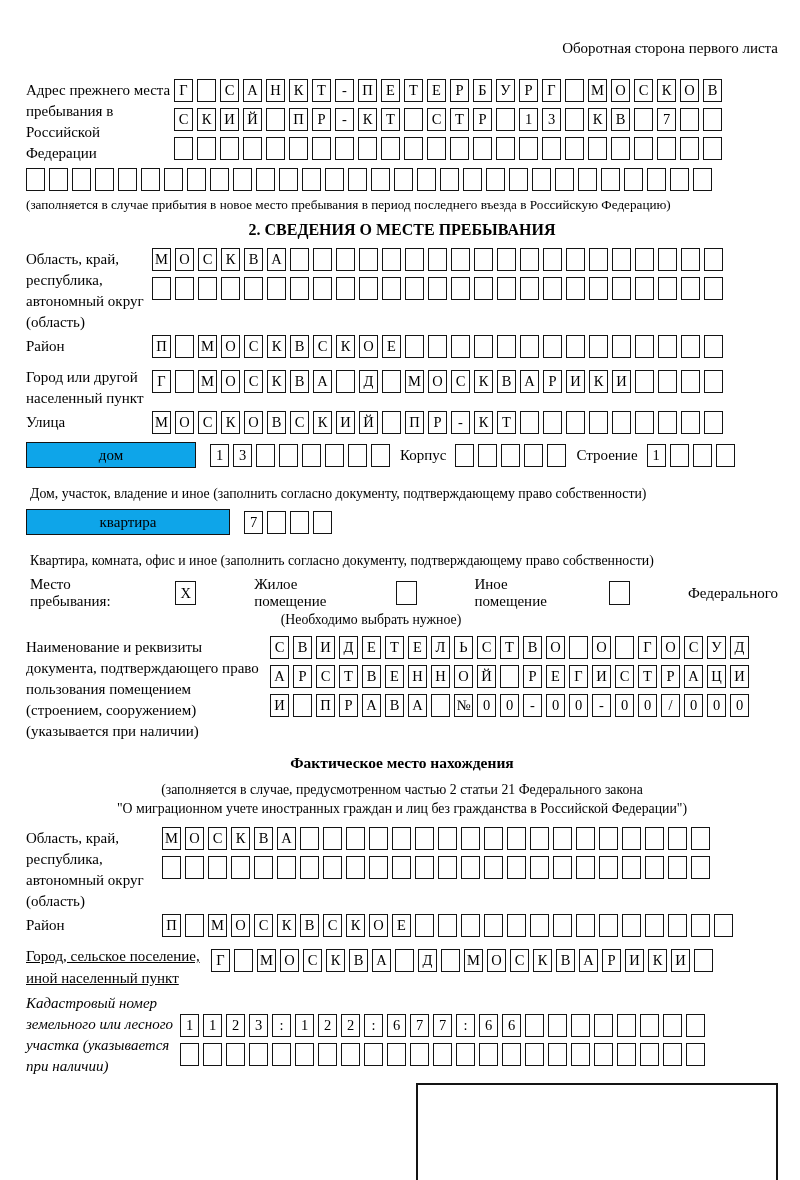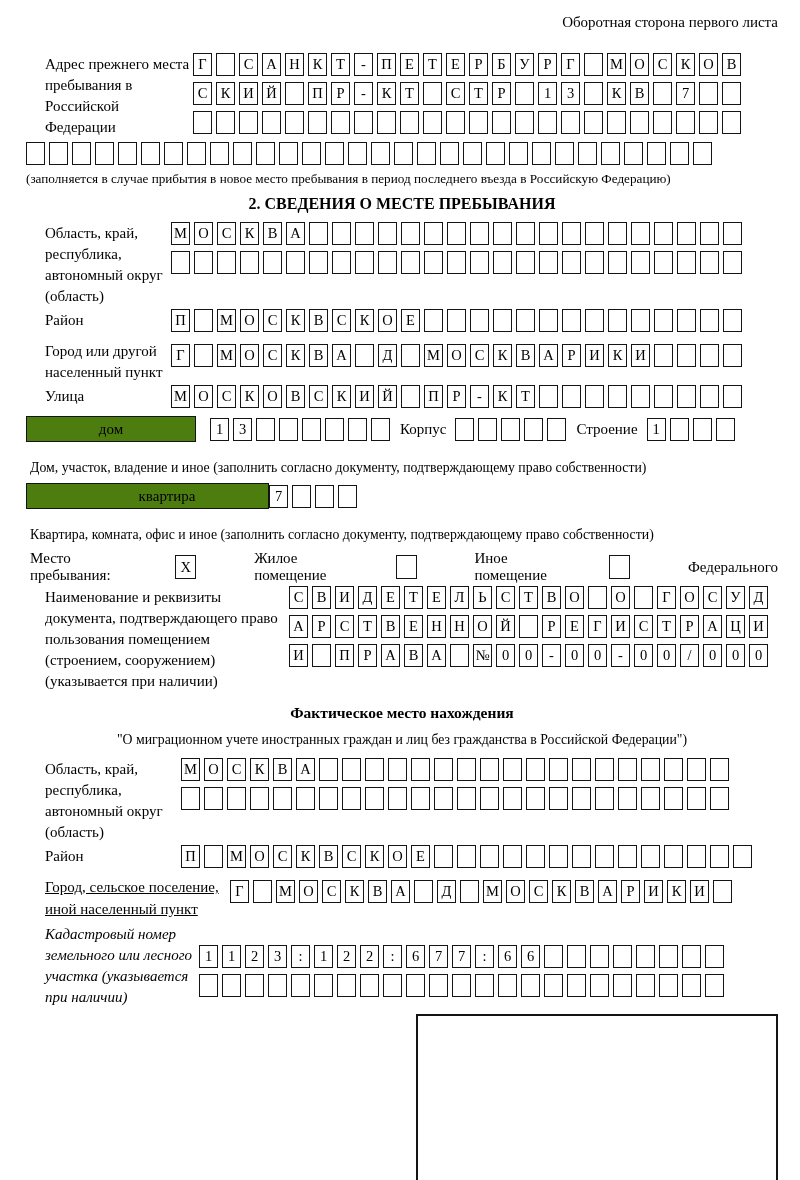--- a/index.html
+++ b/index.html
@@ -4,48 +4,48 @@
 <style>
   html,body{margin:0;padding:0;background:#fff;}
   .page{
     position:relative;
     width:800px;min-height:1180px;
     box-sizing:border-box;
     padding:14px 22px 20px 26px;
     font-family:"Liberation Serif","DejaVu Serif",serif;
     font-size:15px;color:#000;background:#fff;
   }
-  .hdr{text-align:right;font-size:15px;margin-bottom:22px;}
+  .hdr{text-align:right;font-size:15px;margin-bottom:22px;margin-top:26px;}
   .cellrow{display:flex;margin-bottom:6px;}
   .cell{
     flex:0 0 auto;width:17px;height:21px;
     border:1.5px solid #141414;margin-right:4px;
     display:inline-flex;align-items:center;justify-content:center;
     font-size:14.5px;line-height:1;background:#fff;
   }
   .field{display:flex;margin-bottom:2px;}
-  .flabel{flex:0 0 auto;line-height:1.4;padding-top:1px;margin-left:19px;}
+  .flabel{flex:0 0 auto;line-height:1.4;padding-top:1px;}
   .w148{width:148px;}
   .w126{width:126px;}
   .w136{width:136px;}
   .w154{width:154px;font-style:italic;}
   .w185{width:185px;line-height:1.45;text-decoration:underline;}
   .w244{width:244px;}
   .rows{flex:1 1 auto;}
   .caption{ font-size:13.2px;margin:0 0 8px 0;}
   .caption-left{font-size:13.8px;margin:18px 0 7px 4px;}
   .h1{text-align:center;font-weight:bold;font-size:16px;margin:2px 0 9px 0;}
   .h2{text-align:center;font-weight:bold;font-size:15.5px;margin:12px 0 10px 0;}
   .wordbox{
     flex:0 0 auto;border:1.5px solid #141414;height:24px;
     display:flex;align-items:center;justify-content:center;
-    font-size:15px;background:#4d7c0f;
+    font-size:15px;background:#0ea5e9;
   }
   .dombox{width:168px;margin-right:14px;}
-  .kvbox{width:202px;margin-right:0;padding-left:39px;}
+  .kvbox{width:202px;margin-right:14px;}
   .inline-row{display:flex;align-items:center;margin-bottom:3px;}
   .inlabel{margin:0 9px 0 6px;font-size:15px;}
   .stayline{display:flex;align-items:center;margin:4px 0 2px 4px;gap:48px;}
   .stayline .cell{margin:0 10px 0 12px;width:19px;height:22px;}
   .staynote{width:320px;margin-left:185px;text-align:center;font-size:13.8px;margin-bottom:8px;}
   .cap2{text-align:center;font-size:13.8px;margin:0 0 3px 0;}
   .markbox{
     width:358px;height:172px;border:2px solid #141414;
     margin:6px 0 4px auto;
   }
@@ -380,20 +380,21 @@
 
   <div class="stayline">
     <span>Место пребывания:</span>
     <span class="cell">X</span>
     <span>Жилое помещение</span>
     <span class="cell"></span>
     <span>Иное помещение</span>
     <span class="cell"></span>
     <span>Федерального</span>
   </div>
+  <div class="staynote">(Необходимо выбрать нужное)</div>
 
   <div class="field">
     <div class="flabel w244">Наименование и реквизиты документа, подтверждающего право пользования помещением (строением, сооружением) (указывается при наличии)</div>
     <div class="rows">
       <div class="cellrow">
           <span class="cell">С</span>
           <span class="cell">В</span>
           <span class="cell">И</span>
           <span class="cell">Д</span>
           <span class="cell">Е</span>
@@ -457,20 +458,21 @@
           <span class="cell">0</span>
           <span class="cell">/</span>
           <span class="cell">0</span>
           <span class="cell">0</span>
           <span class="cell">0</span>
         </div>
     </div>
   </div>
 
   <div class="h2">Фактическое место нахождения</div>
+  <div class="cap2">(заполняется в случае, предусмотренном частью 2 статьи 21 Федерального закона</div>
   <div class="cap2 mb10">"О миграционном учете иностранных граждан и лиц без гражданства в Российской Федерации")</div>
 
   <div class="field">
     <div class="flabel w136">Область, край, республика, автономный округ (область)</div>
     <div class="rows">
       <div class="cellrow">
           <span class="cell">М</span>
           <span class="cell">О</span>
           <span class="cell">С</span>
           <span class="cell">К</span>

